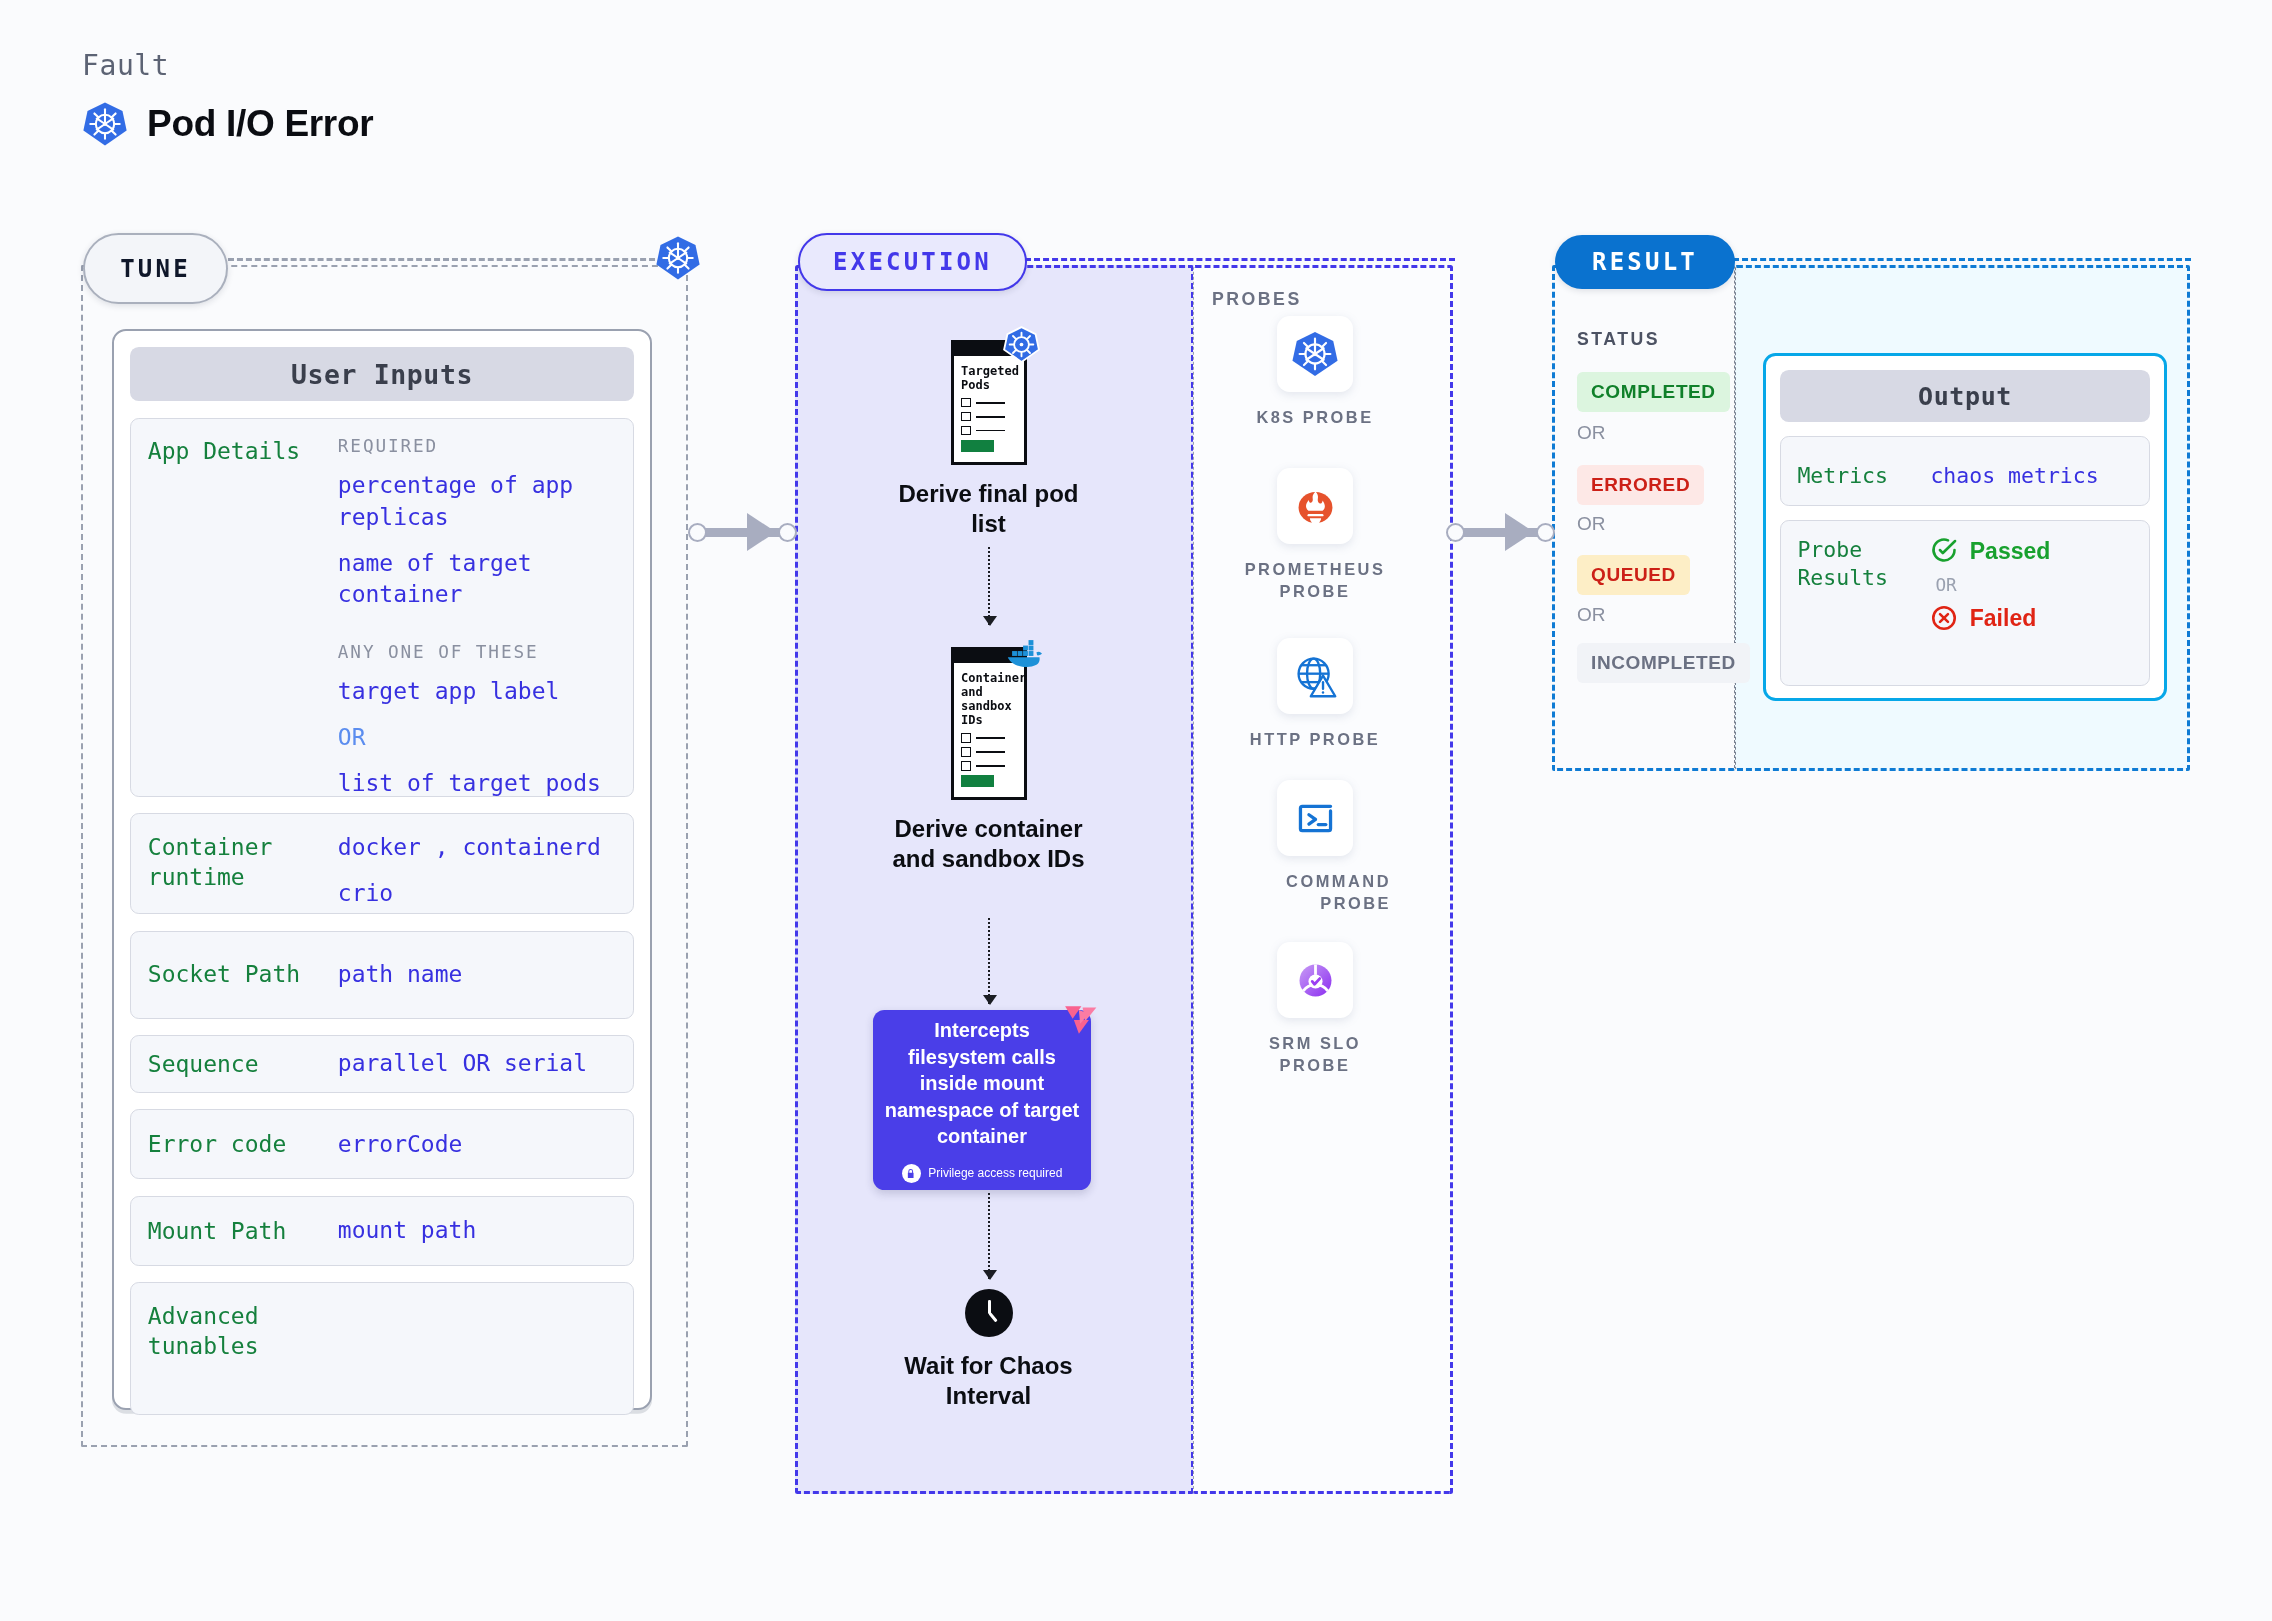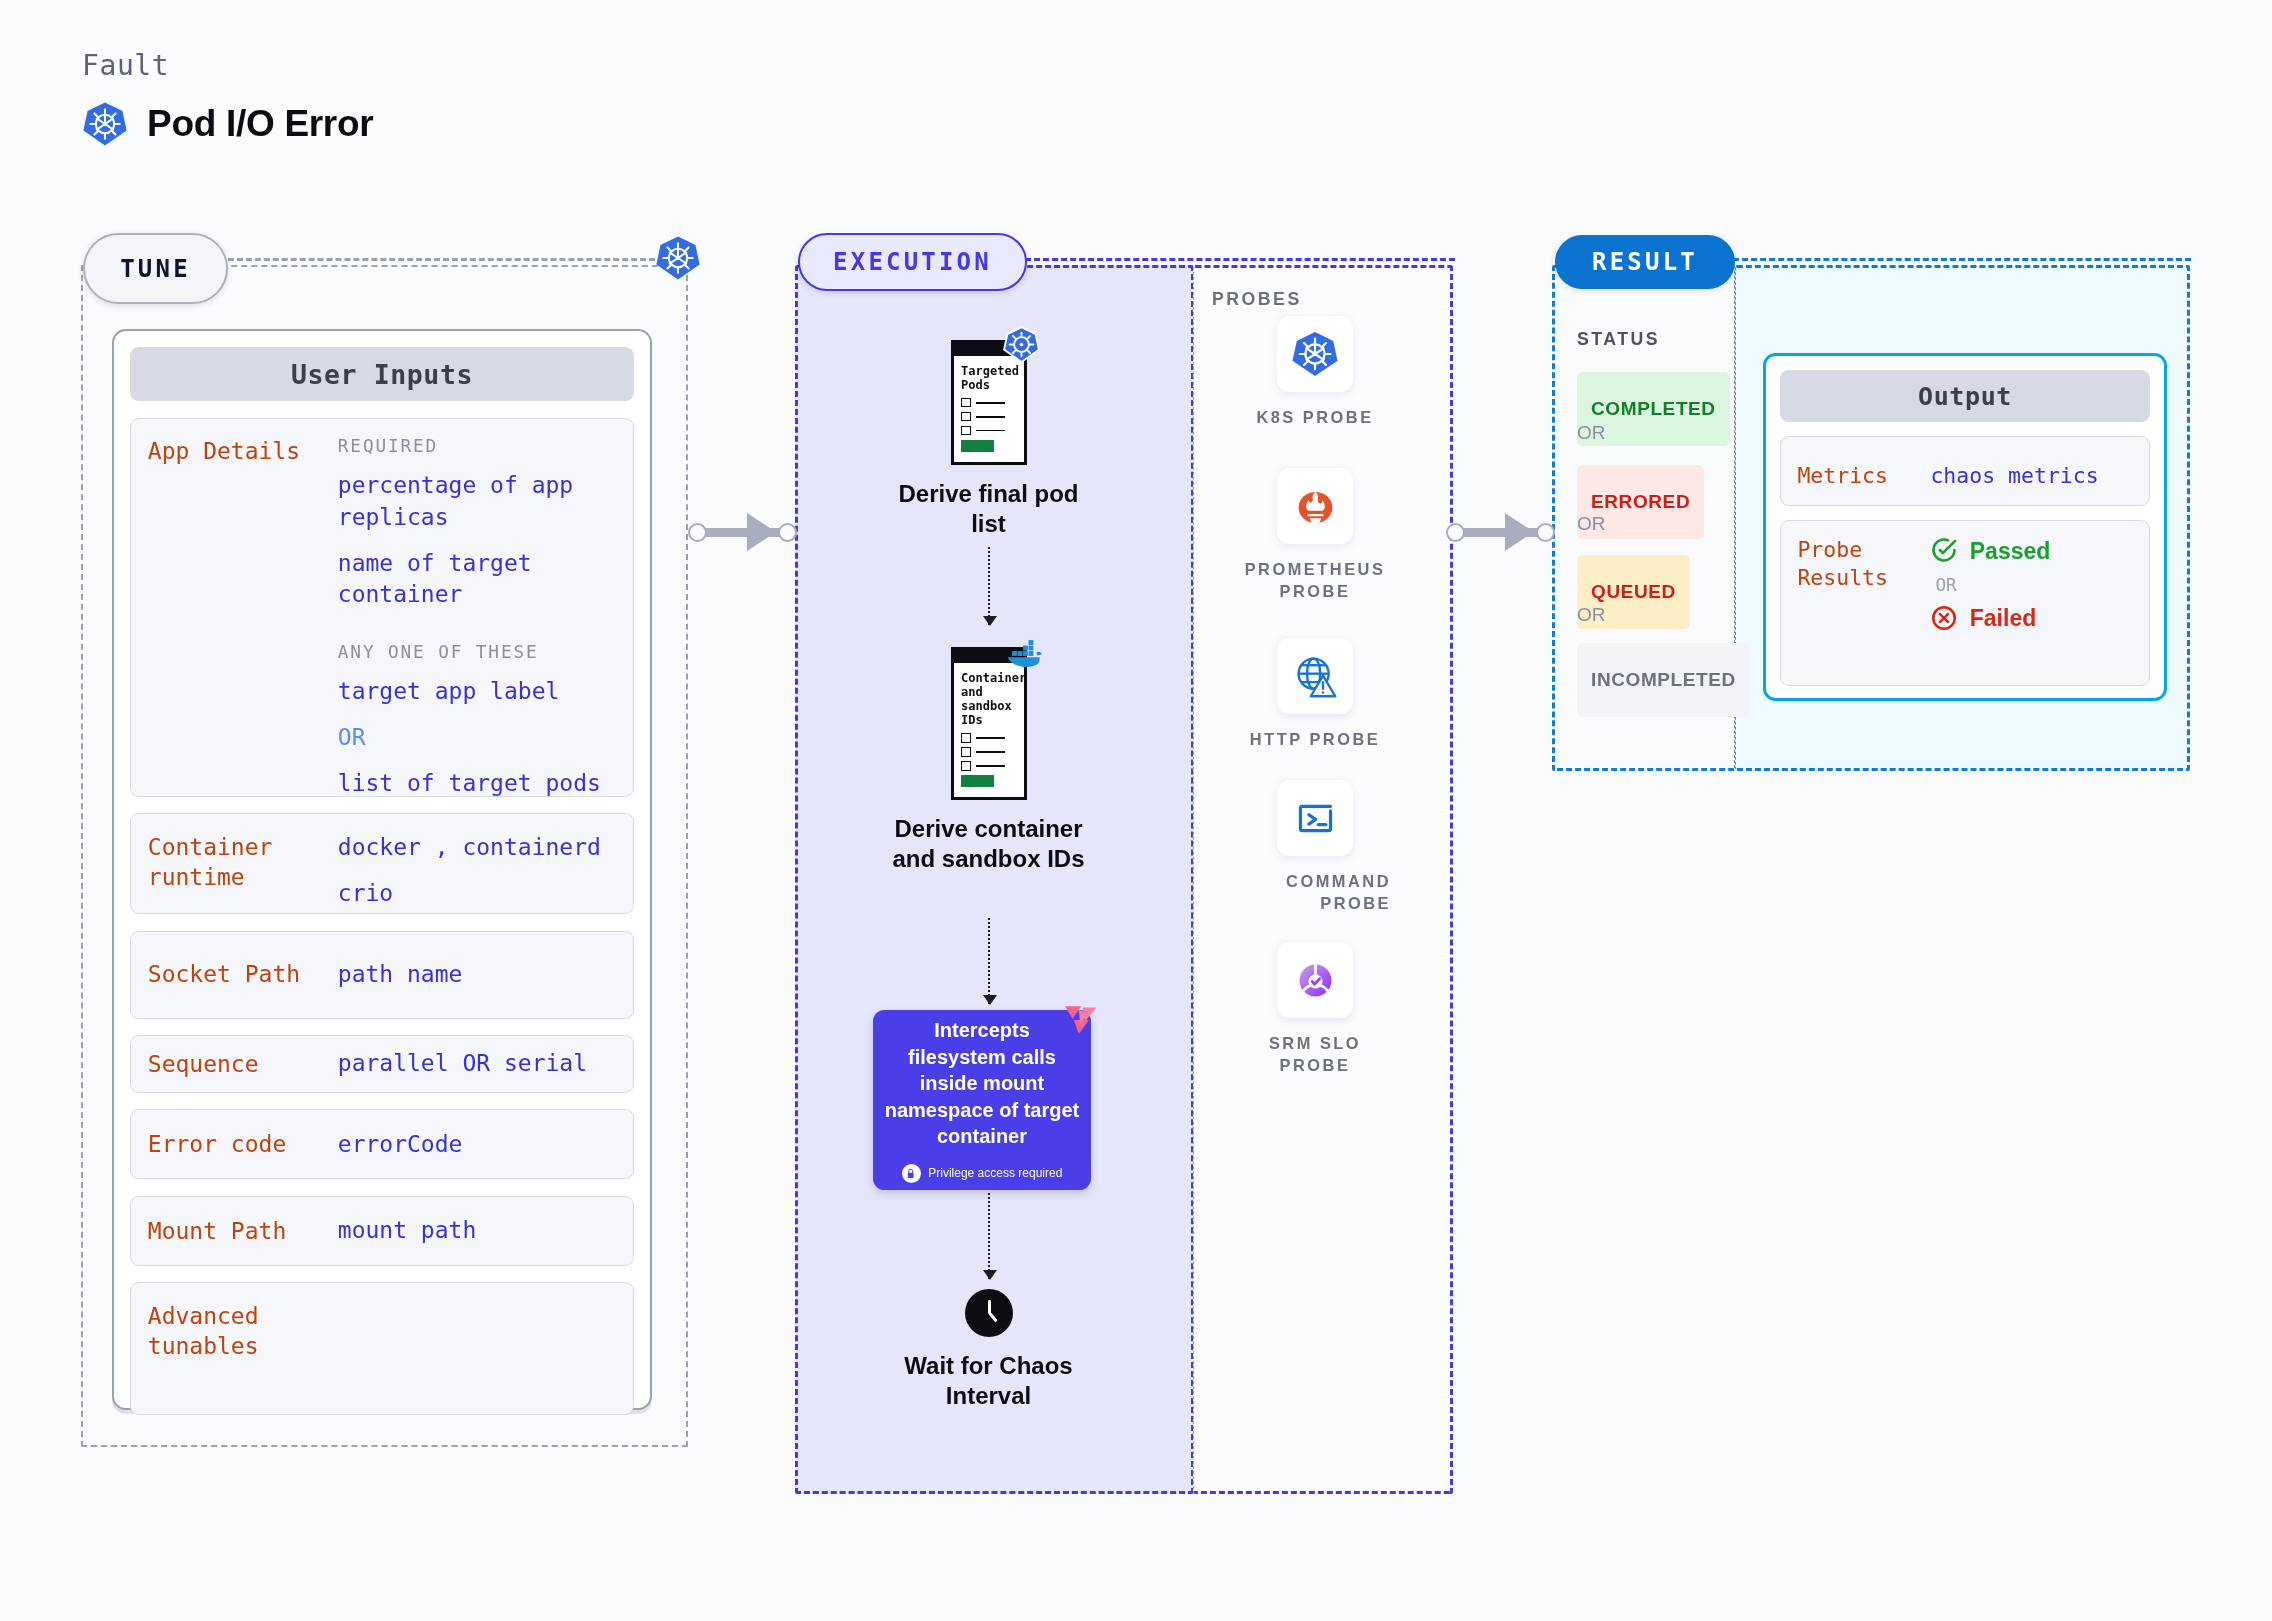--- a/index.html
+++ b/index.html
@@ -109,21 +109,21 @@
     font-family:"DejaVu Sans Mono", monospace; font-size:26.5px;
     color:#3a3f4c; font-weight:700; letter-spacing:0.6px;
   }
   .row {
     margin:16.4px 16.4px 0 16.4px;
     background:#f5f7fb; border:1.3px solid #d7dae3; border-radius:8.8px;
     display:flex; padding:17.7px 16.4px;
     font-family:"DejaVu Sans Mono", monospace;
   }
   .row .label {
-    width:190px; flex:0 0 190px; font-size:23px; color:#c2410c; line-height:1.32;
+    width:190px; flex:0 0 190px; font-size:23px; color:#15803d; line-height:1.32;
   }
   .row .vals { flex:1; }
   .kicker {
     font-size:17.7px; color:#8a90a0; letter-spacing:1.9px; margin-bottom:14px;
   }
   .kicker.second { margin-top:32px; }
   .val {
     font-size:23px; color:#3730e0; line-height:1.35; margin-bottom:15px;
   }
   .val:last-child { margin-bottom:0; }
@@ -209,21 +209,21 @@
     font-family:"Liberation Sans", sans-serif;
   }
 
   
   #status-title {
     position:absolute; left:1577px; top:329px;
     font-size:17.7px; font-weight:700; color:#4c5263; letter-spacing:2.5px;
   }
   .statusbadge {
     position:absolute; left:1577px; display:inline-flex; align-items:center;
-    padding:26px 14px; border-radius:5.7px; font-size:19px; font-weight:700;
+    padding:9px 14px; border-radius:5.7px; font-size:19px; font-weight:700;
     letter-spacing:0.6px; font-family:"Liberation Sans", sans-serif;
   }
   .orlab {
     position:absolute; left:1577px; font-size:19px; color:#8a90a0;
     font-family:"Liberation Sans", sans-serif;
   }
 
   
   #output-card {
     position:absolute; left:1763px; top:353px; width:404px; height:348px;

